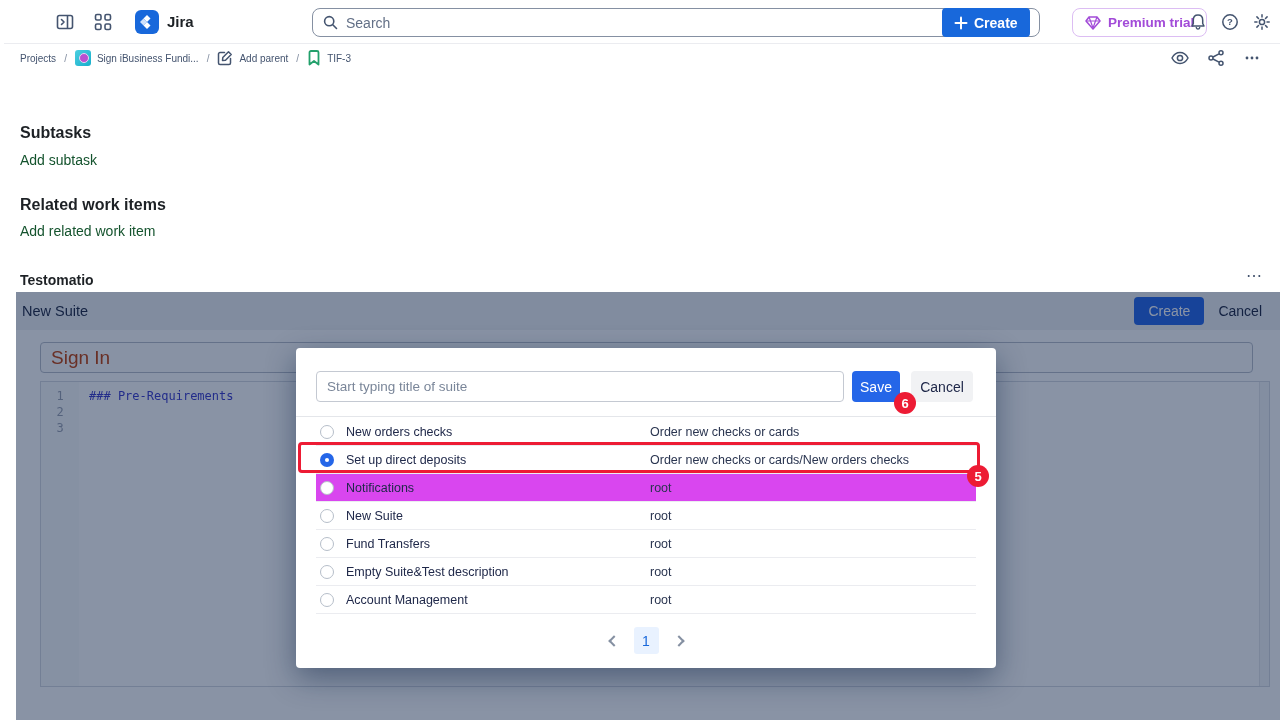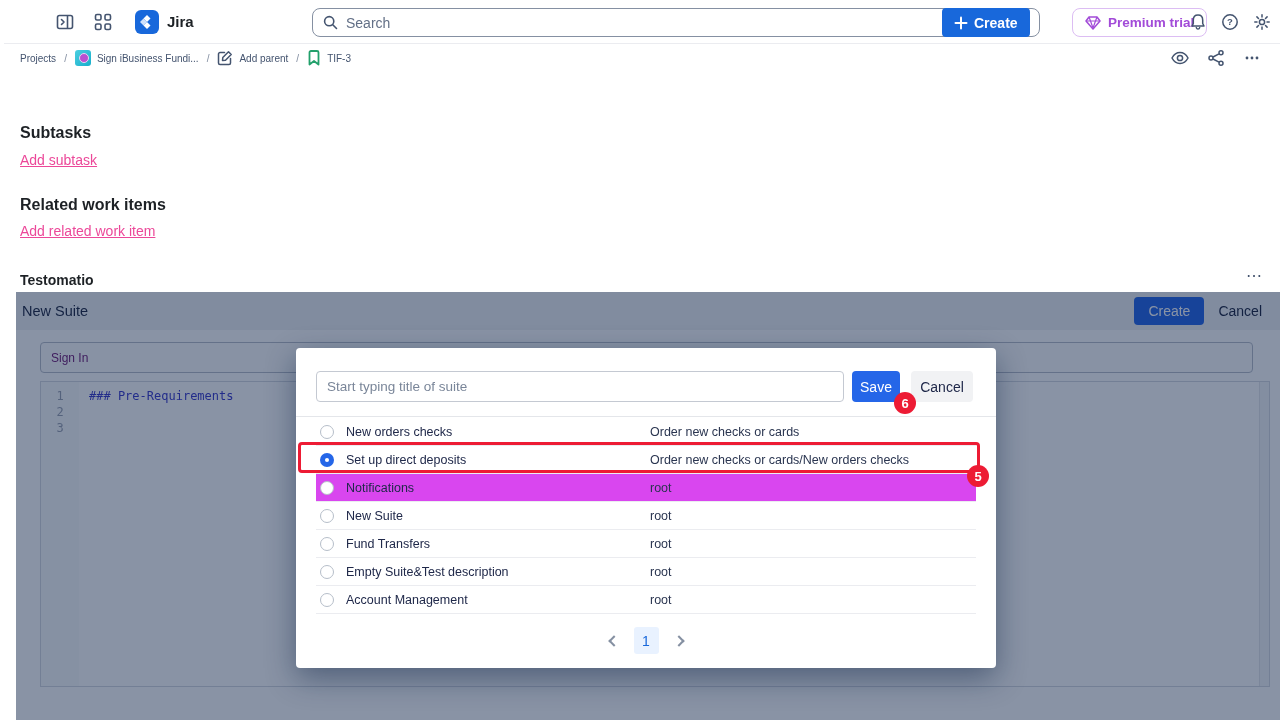--- a/index.html
+++ b/index.html
@@ -37,41 +37,41 @@
   .crumb { display:flex; align-items:center; gap:6px; cursor:pointer; }
   .crumb-sep { color:#8590A2; }
   .proj-avatar { width:16px; height:16px; border-radius:3px;
     background:linear-gradient(135deg,#4BCFE0,#18AECB); position:relative; }
   .proj-avatar::after { content:""; position:absolute; left:4px; top:3px; width:8px; height:8px;
     border-radius:50%; background:#B94FD1; border:1px solid #E9D2F2; }
   .crumb-actions { margin-left:auto; display:flex; align-items:center; gap:4px; }
 
   
   .section-h { font-size:16px; font-weight:bold; color:#1D2125; }
-  .muted { font-size:14px; color:#ec4899;text-decoration:underline; }
+  .muted { font-size:14px; color:#14532d; }
   .subtasks-h { position:absolute; left:20px; top:124px; }
   .subtasks-add { position:absolute; left:20px; top:152px; cursor:pointer; }
   .related-h { position:absolute; left:20px; top:196px; }
   .related-add { position:absolute; left:20px; top:223px; cursor:pointer; }
   .widget-h { position:absolute; left:20px; top:272px; font-size:14px; font-weight:bold; color:#1D2125; }
   .widget-more { position:absolute; left:1246px; top:266px; font-size:16px; color:#44546F;
     letter-spacing:2px; cursor:pointer; background:none; border:none; }
 
   
   .widget { position:absolute; left:16px; top:292px; width:1264px; height:428px; background:#fff; }
   .widget-head { position:absolute; left:0; top:0; width:100%; height:38px; background:#EFF1F4;
     display:flex; align-items:center; padding:0 18px 0 6px; }
   .widget-title { font-size:14.5px; color:#1D2640; }
   .widget-head-actions { margin-left:auto; display:flex; align-items:center; gap:14px; }
   .w-create { background:#2566E8; color:#fff; border:none; border-radius:4px;
     height:28px; padding:0 14px; font-size:14px; cursor:pointer; }
   .w-cancel { background:transparent; color:#1D2640; border:none; font-size:14px; cursor:pointer; }
   .test-title-field { position:absolute; left:24px; top:50px; width:1213px; height:31px;
     border:1px solid #B8BFCA; border-radius:4px; background:#FDFDFE; display:flex; align-items:center;
-    padding:2px 10px; font-size:12px; color:#701a75; }
+    padding:2px 10px; font-size:19px; color:#c2410c; }
   .editor { position:absolute; left:24px; top:89px; width:1230px; height:306px;
     border:1px solid #D5D9E0; background:#fff; display:flex; font-family:"DejaVu Sans Mono", monospace; font-size:12px; }
   .gutter { width:38px; background:#FAFBFC; color:#9AA2B1; text-align:center; padding-top:6px; line-height:16px; }
   .code { flex:1; padding:6px 0 0 10px; line-height:16px; color:#3B3BCC; white-space:pre; }
   .editor-scroll { width:10px; background:#F4F5F7; border-left:1px solid #E4E6EA; }
   .dim-overlay { position:absolute; inset:0; background:rgba(9,30,66,0.48); }
 
   
   .modal { position:absolute; left:296px; top:348px; width:700px; height:320px; background:#fff;
     border-radius:4px; box-shadow:0 10px 30px rgba(9,30,66,0.45); }

